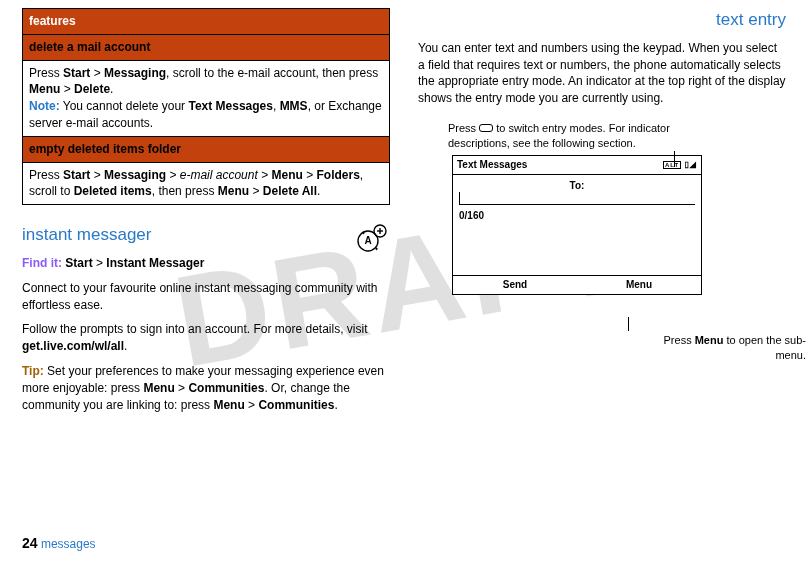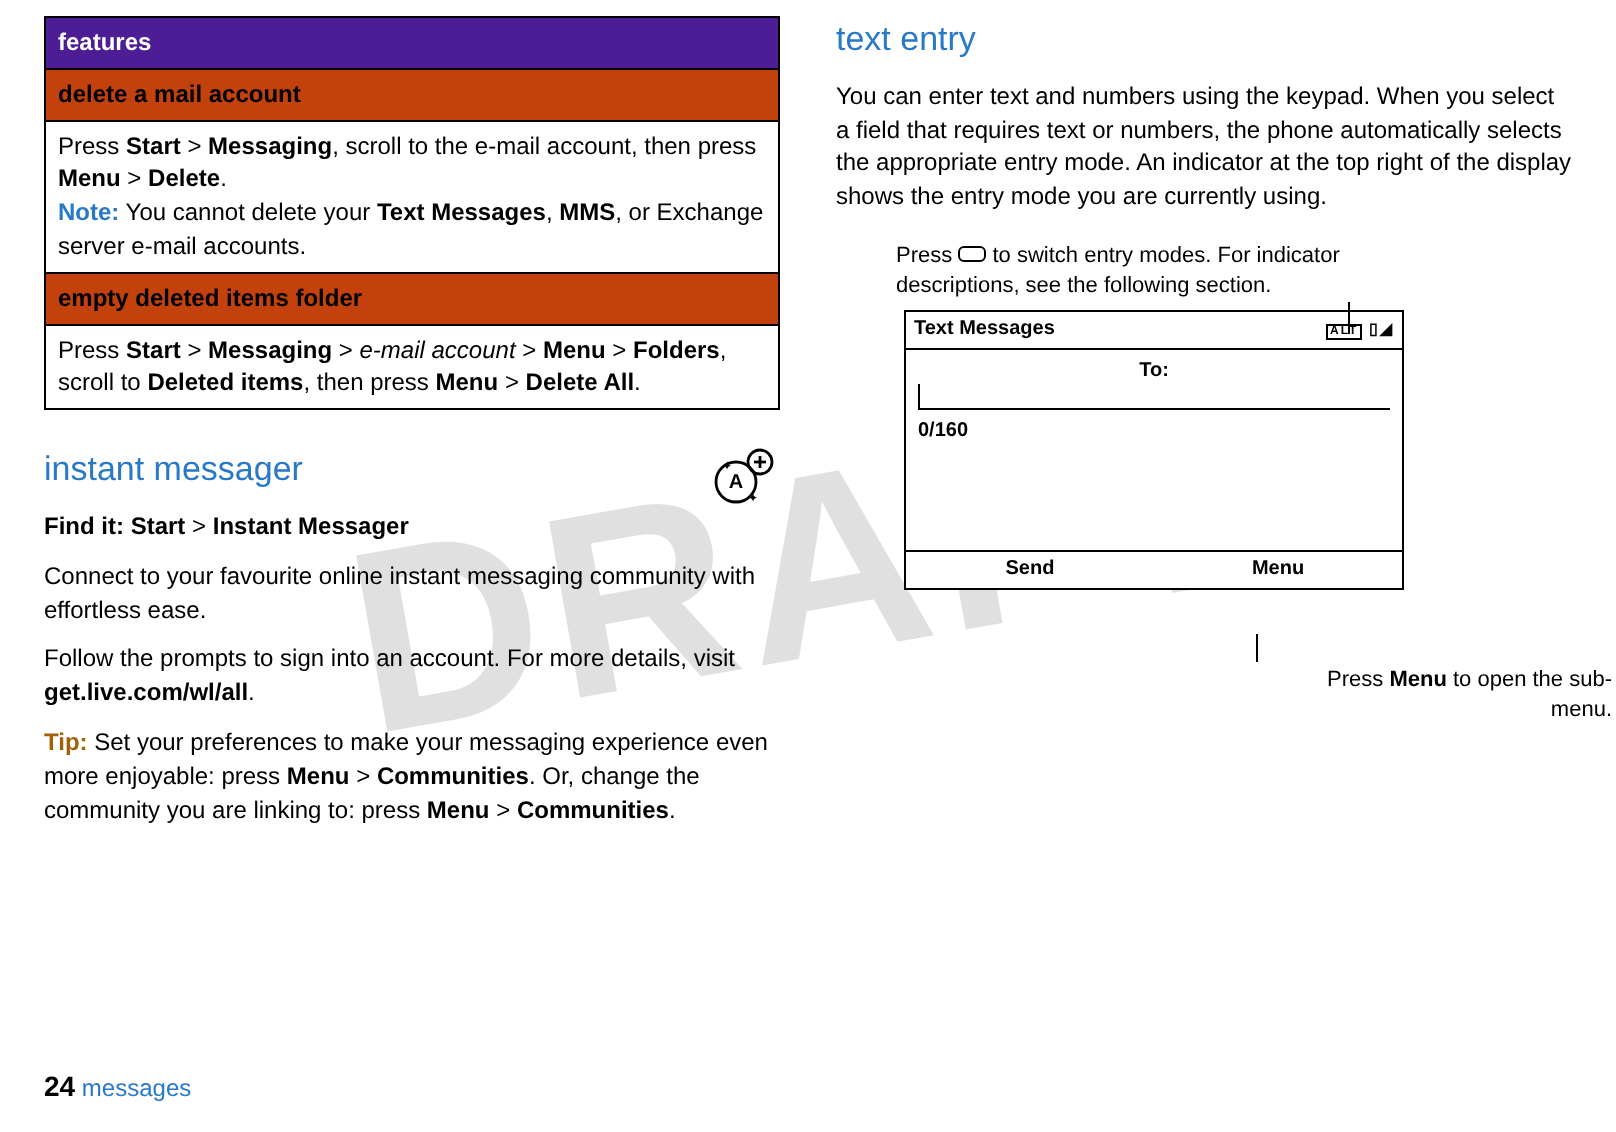--- a/index.html
+++ b/index.html
@@ -40,40 +40,40 @@
     border-collapse: collapse;
     width: 100%;
   }
   table.features th, table.features td {
     border: 1px solid #000;
     padding: 4px 6px;
     text-align: left;
     font-size: 12px;
   }
   table.features th {
-    background: #4c1d95;
+    background: #c2410c;
     color: #fff;
     font-weight: bold;
   }
   td.rowhead {
     background: #c2410c;
     font-weight: bold;
   }
   .bold { font-weight: bold; }
   h2.section {
     color: #2979c9;
     font-size: 17px;
     font-weight: normal;
     margin-top: 18px;
     margin-bottom: 8px;
     font-family: Arial, Helvetica, sans-serif;
   }
-  h2.section.top { margin-top: 0; }
+  h2.section.top { margin-top: 0; text-align: right; }
   .findit {
-    color: #000000;
+    color: #8b5cf6;
     font-weight: bold;
     margin-top: 24px;
   }
   p { margin: 8px 0; }
   .tip { color: #a16207; font-weight: bold; }
   .note { color: #2979c9; font-weight: bold; }
   .icon-circle {
     display: inline-block;
     width: 34px;
     height: 30px;

